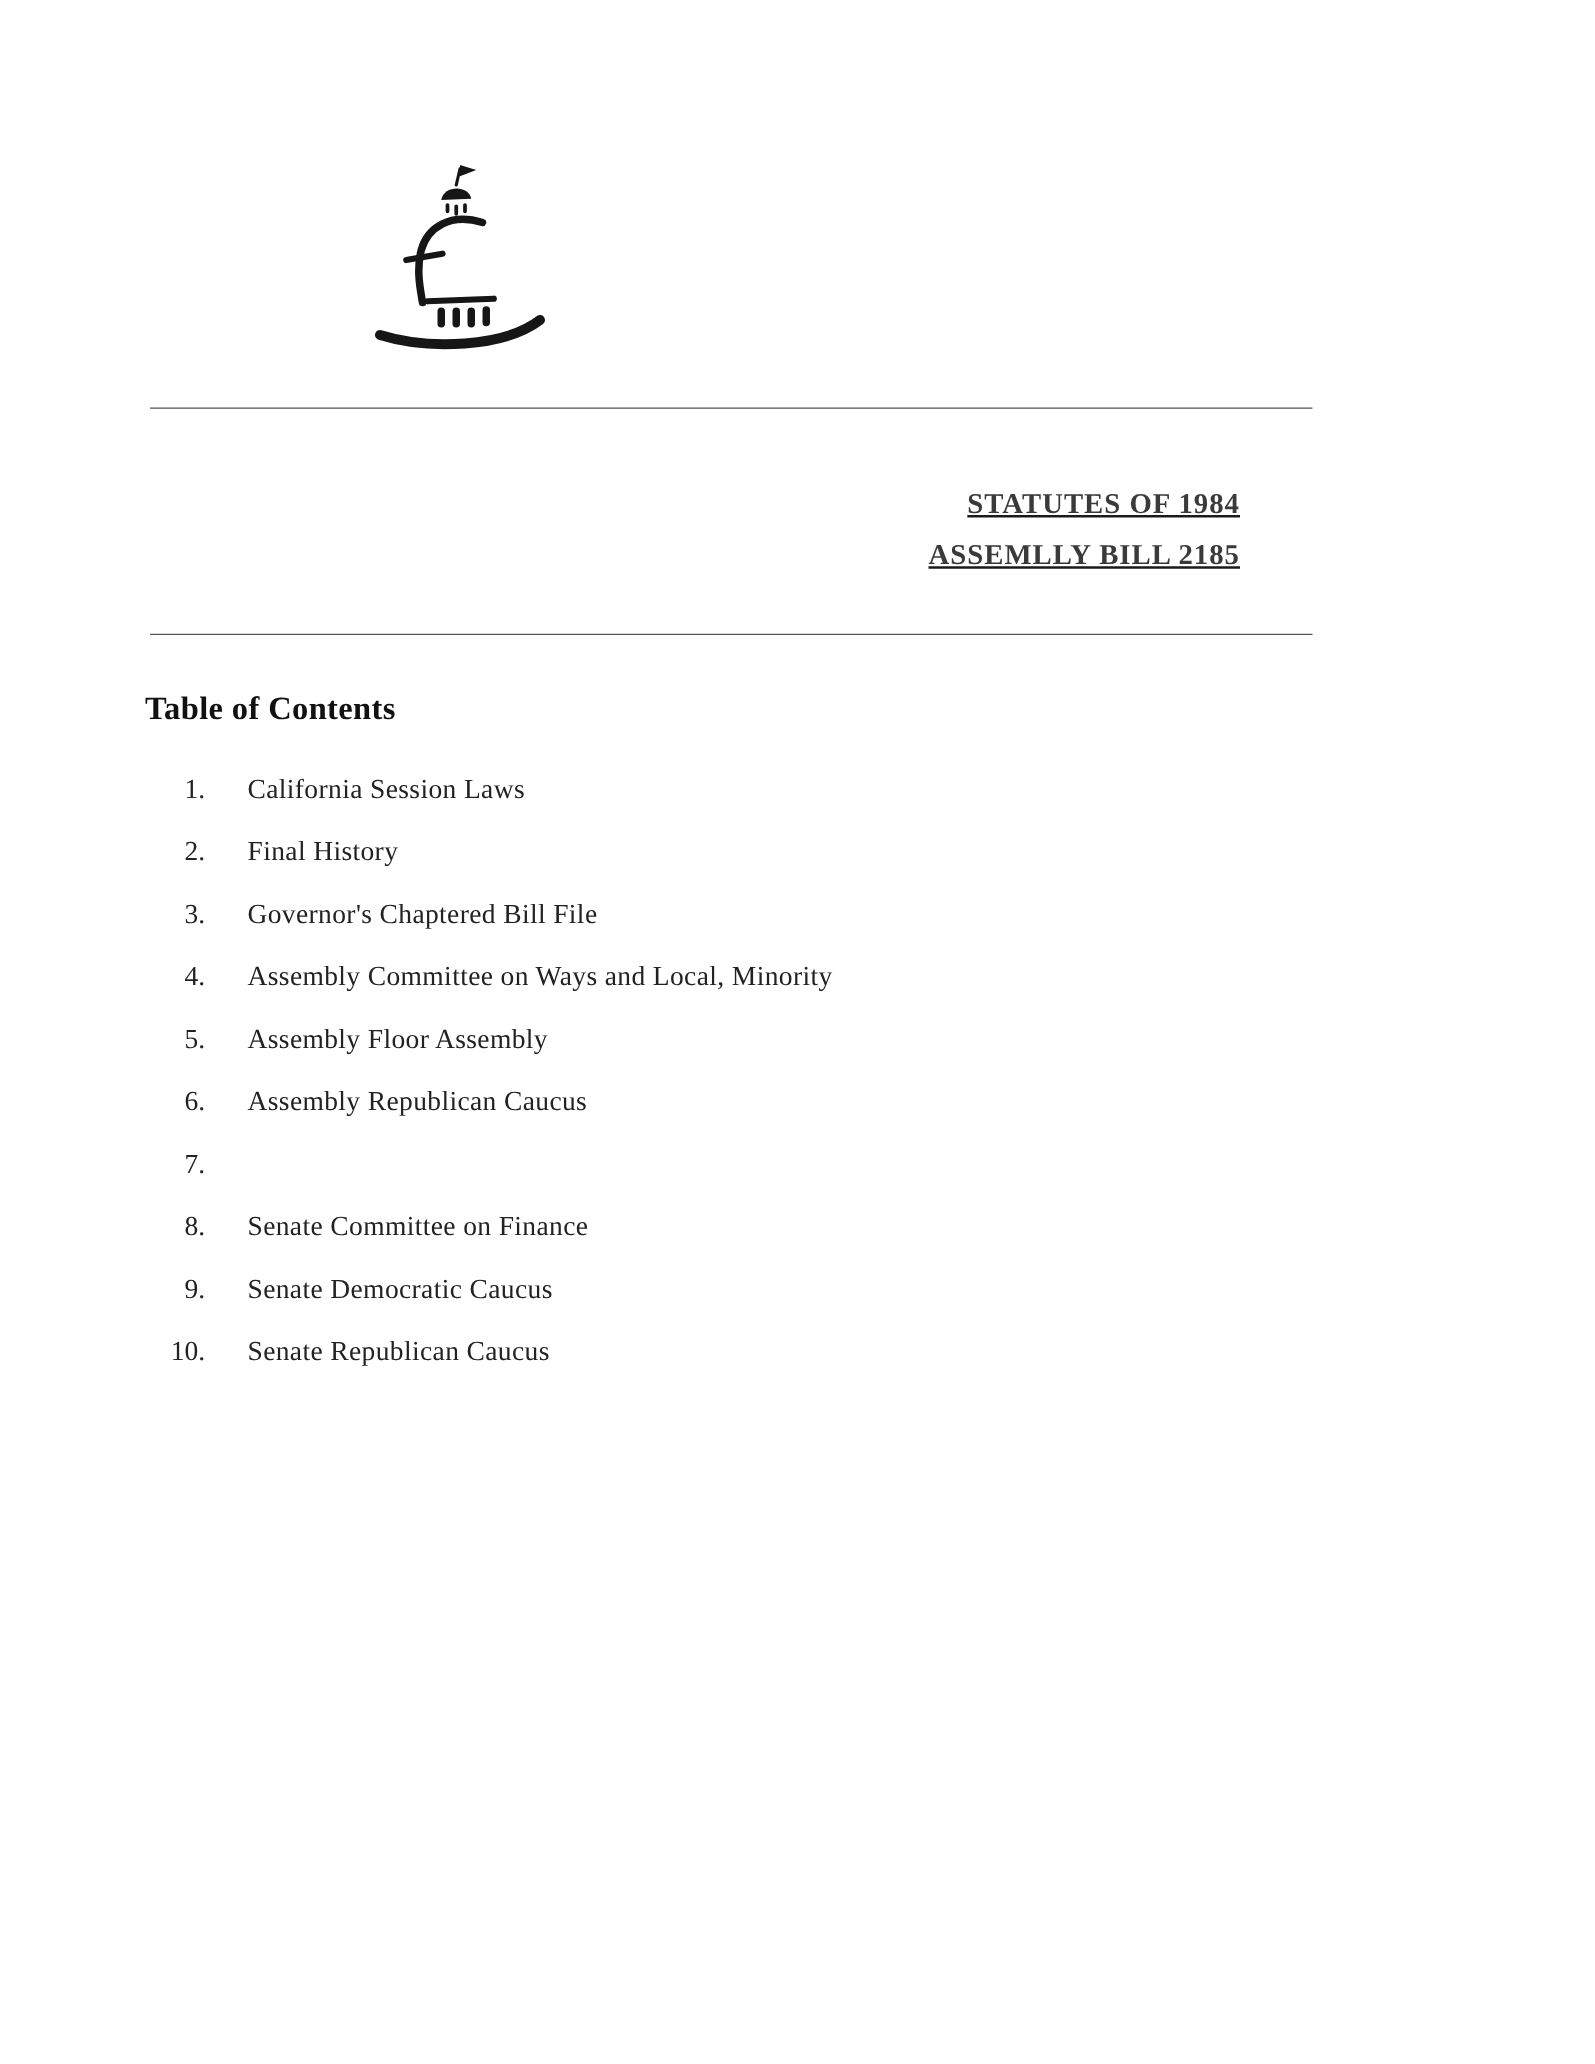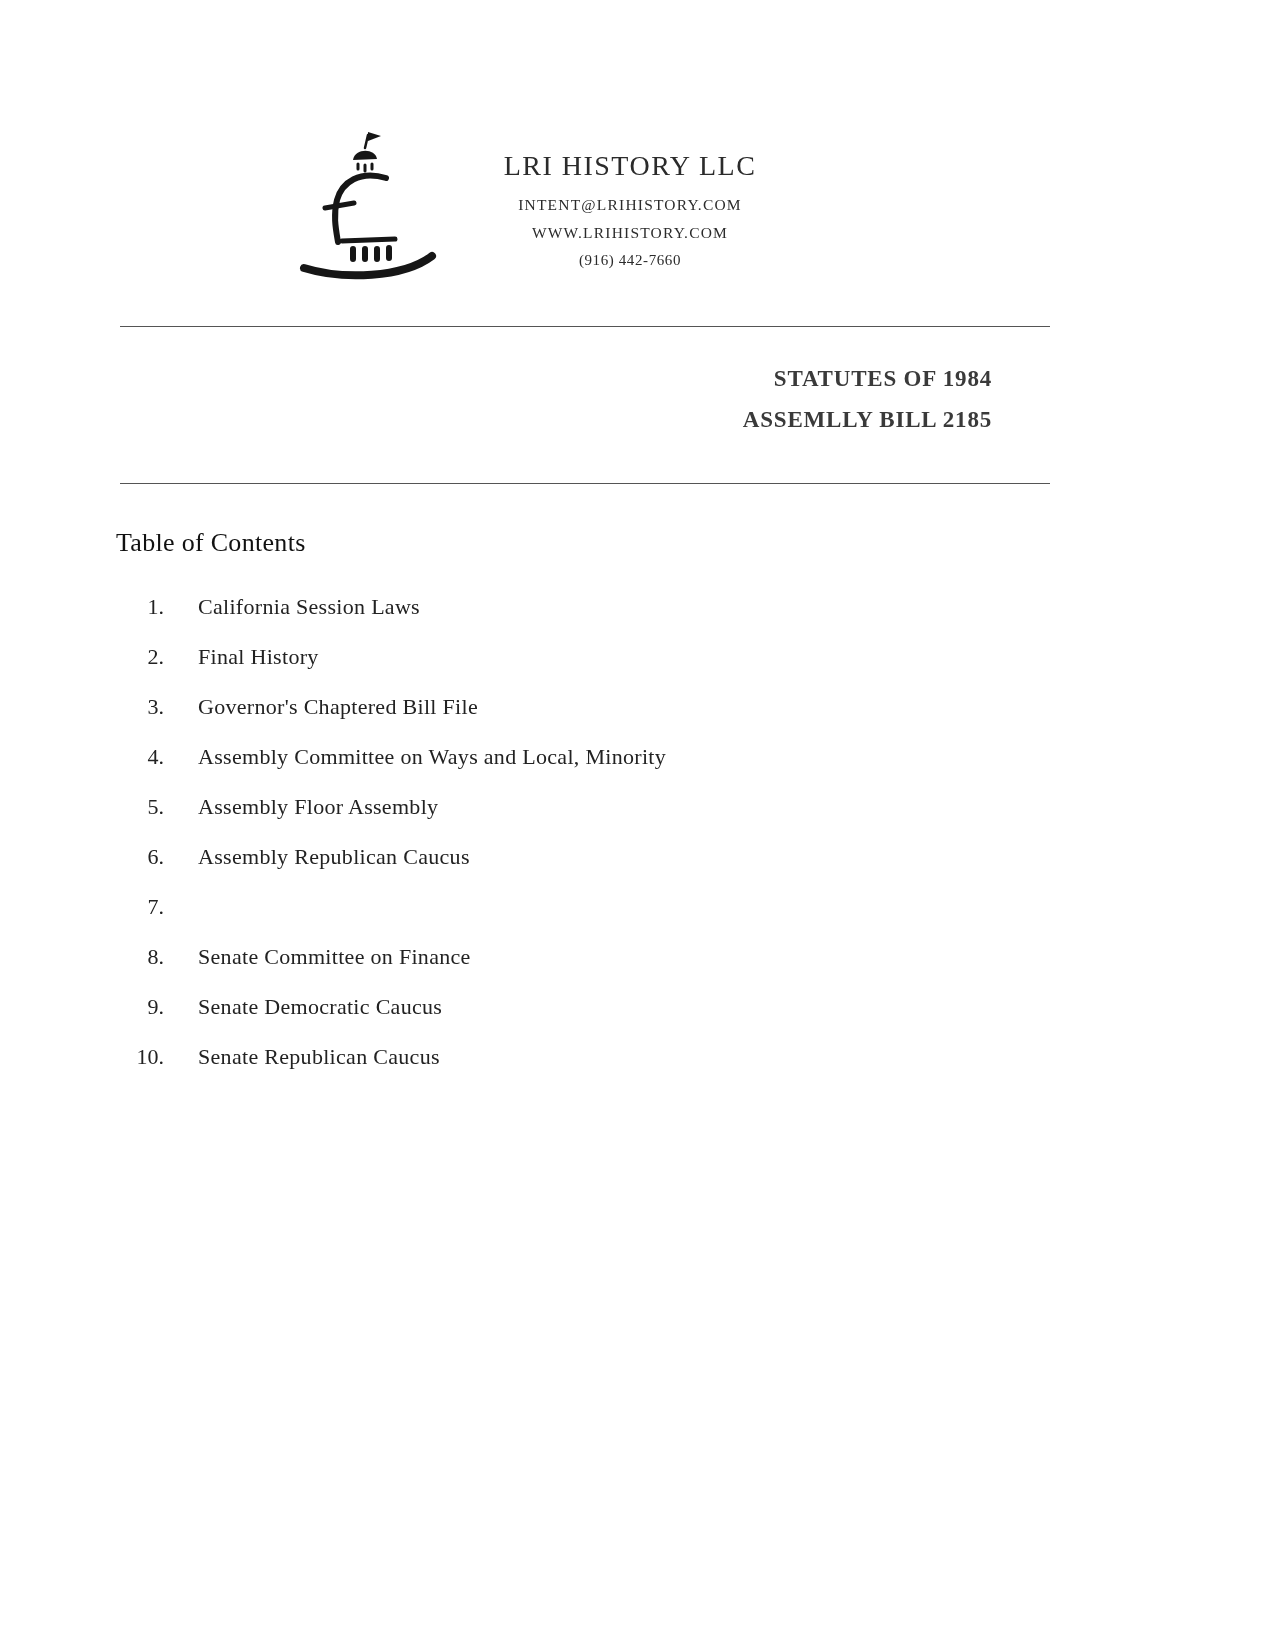--- a/index.html
+++ b/index.html
@@ -61,41 +61,42 @@
     border: none;
     border-top: 1.6px solid #555;
     width: 930px;
     margin: 0 0 0 120px;
   }
   .rule-1 { margin-top: 46px; }
   .rule-2 { margin-top: 42px; }
 
   
   .title-block {
-    margin-top: 32px;
+    margin-top: 56px;
     width: 930px;
     margin-left: 120px;
     padding-right: 58px;
     box-sizing: border-box;
     text-align: right;
+    text-decoration: underline;
   }
   .title-line {
     font-size: 23px;
     font-weight: bold;
     color: #3a3a3a;
     letter-spacing: 0.8px;
     line-height: 1.78;
     white-space: pre-wrap;
   }
 
   
   .toc-heading {
     margin: 44px 0 0 116px;
     font-size: 26px;
-    font-weight: normal;
+    font-weight: bold;
     color: #111;
     letter-spacing: 0.3px;
   }
   .toc-list {
     margin-top: 36px;
   }
   .toc-row {
     display: flex;
     align-items: baseline;
     margin-bottom: 24px;
@@ -139,26 +140,20 @@
 
         <path class="logo-stroke" d="M27 80 L 56 75" stroke-width="5"></path>
 
         <path class="logo-stroke" d="M44 113 L 97 111" stroke-width="5"></path>
 
         <path class="logo-stroke" d="M55 121 L 55 131 M 67 121 L 67 131 M 79 121 L 79 131 M 91 120 L 91 130" stroke-width="6"></path>
 
         <path class="logo-stroke" d="M6 140 C 45 152, 105 150, 134 128" stroke-width="8"></path>
       </svg>
     </div>
-    <div class="letterhead-text">
-      <div class="company-name">LRI HISTORY LLC</div>
-      <div class="contact-line">INTENT@LRIHISTORY.COM</div>
-      <div class="contact-line">WWW.LRIHISTORY.COM</div>
-      <div class="phone-line">(916) 442-7660</div>
-    </div>
   </div>
 
   <hr class="rule rule-1">
 
   <div class="title-block">
     <div class="title-line">STATUTES OF 1984</div>
     <div class="title-line">ASSEMLLY BILL 2185</div>
   </div>
 
   <hr class="rule rule-2">

